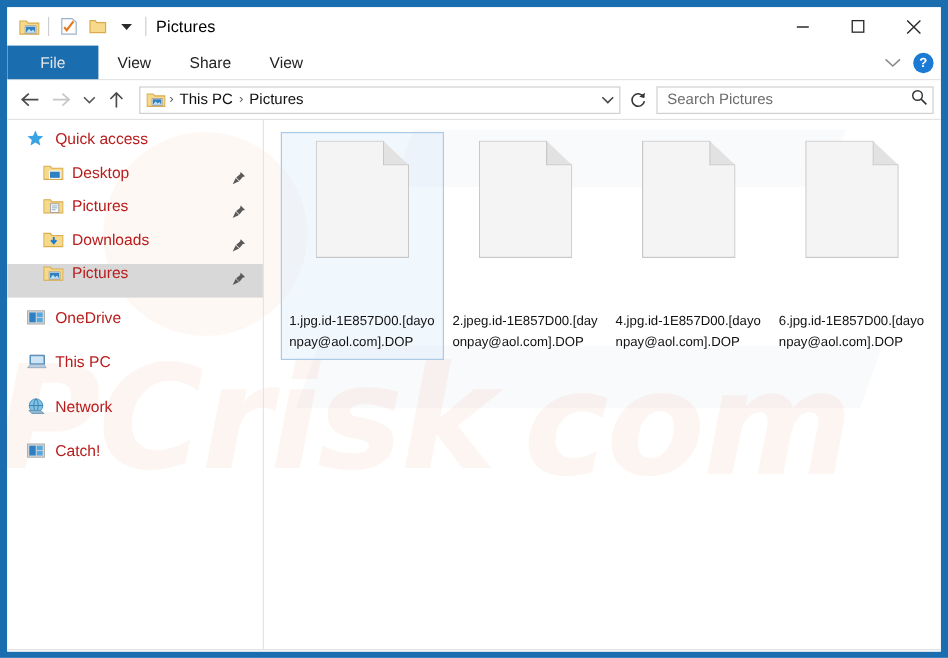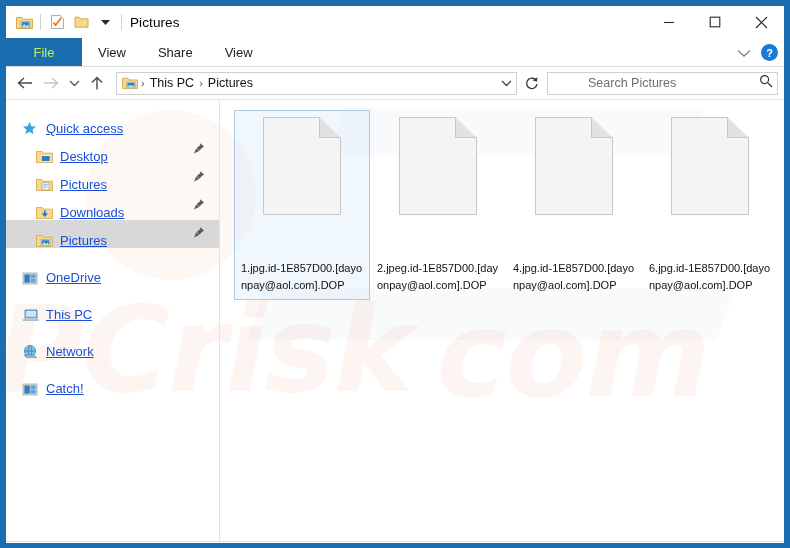--- a/index.html
+++ b/index.html
@@ -68,21 +68,21 @@
     border-bottom: 1px solid #dcdcdc;
   }
   .tab {
     display: flex; align-items: center; justify-content: center;
     font-size: 13px; color: #222;
     padding: 0 16px;
     min-width: 58px;
   }
   .tab.file {
     background: #1a6eb0;
-    color: #bef264;
+    color: #e5e5e5;
     min-width: 76px;
     font-size: 13px;
   }
   .ribbon-right {
     position: absolute; right: 6px; top: 0;
     height: 29px; display: flex; align-items: center; gap: 10px;
   }
   .help-btn {
     width: 17px; height: 17px; border-radius: 50%;
     background: #1a7ad4; color: #fff;
@@ -134,21 +134,21 @@
     width: 22px; height: 22px;
     display: flex; align-items: center; justify-content: center;
     color: #333; margin-right: 4px;
   }
   .searchbox {
     width: 231px; height: 23px;
     border: 1px solid #cfcfcf;
     display: flex; align-items: center;
     padding: 0 4px 0 8px;
   }
-  .search-ph { flex: 1; font-size: 12.5px; color: #6d6d6d; margin-left: 32px; }
+  .search-ph { flex: 1; font-size: 12.5px; color: #6d6d6d; }
 
   
   .content {
     position: relative;
     height: 441px;
     display: flex;
     background: #ffffff;
   }
 
   
@@ -185,24 +185,23 @@
     position: relative;
     width: 214px;
     border-right: 1px solid #e4e4e4;
     padding-top: 8px;
     z-index: 1;
     background: transparent;
   }
   .nav-item {
     position: relative;
     height: 28px;
-    display: flex; align-items: flex-end;
-    font-size: 13px; color: #1d4ed8;
+    display: flex; align-items: flex-start;
+    font-size: 13px; color: #b91c1c;
     padding-left: 16px;
-    text-decoration: underline;
   }
   .nav-item.indent { padding-left: 30px; }
   .nav-item.selected { background: #d8d8d8; }
   .nav-ico {
     width: 22px; display: flex; align-items: center; justify-content: flex-start;
   }
   .nav-label { padding-left: 2px; white-space: nowrap; }
   .pin {
     position: absolute; right: 14px; top: 50%; transform: translateY(-50%);
     color: #5a5a5a;

